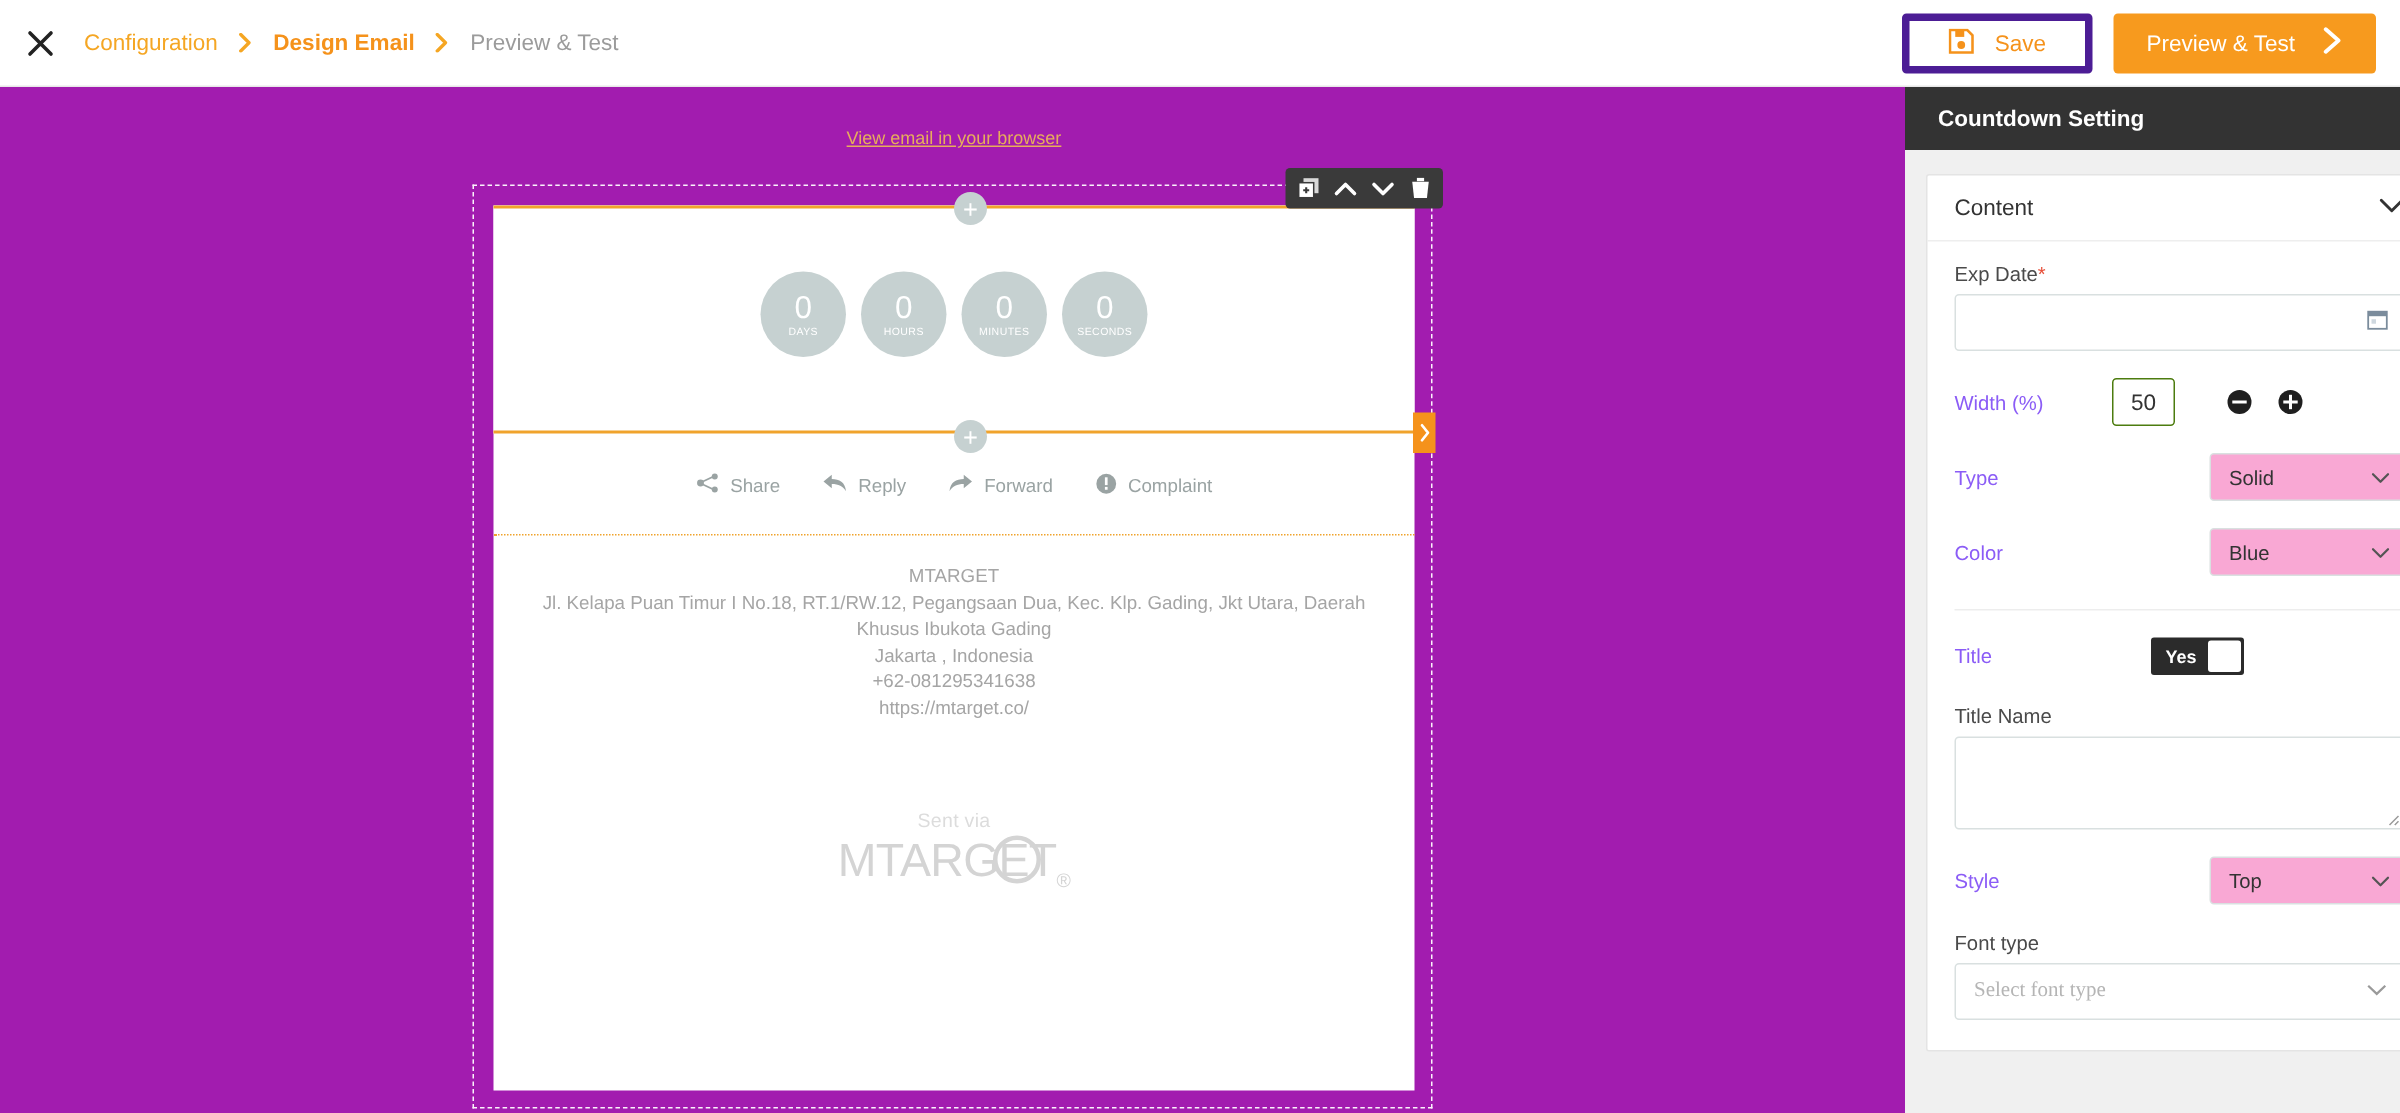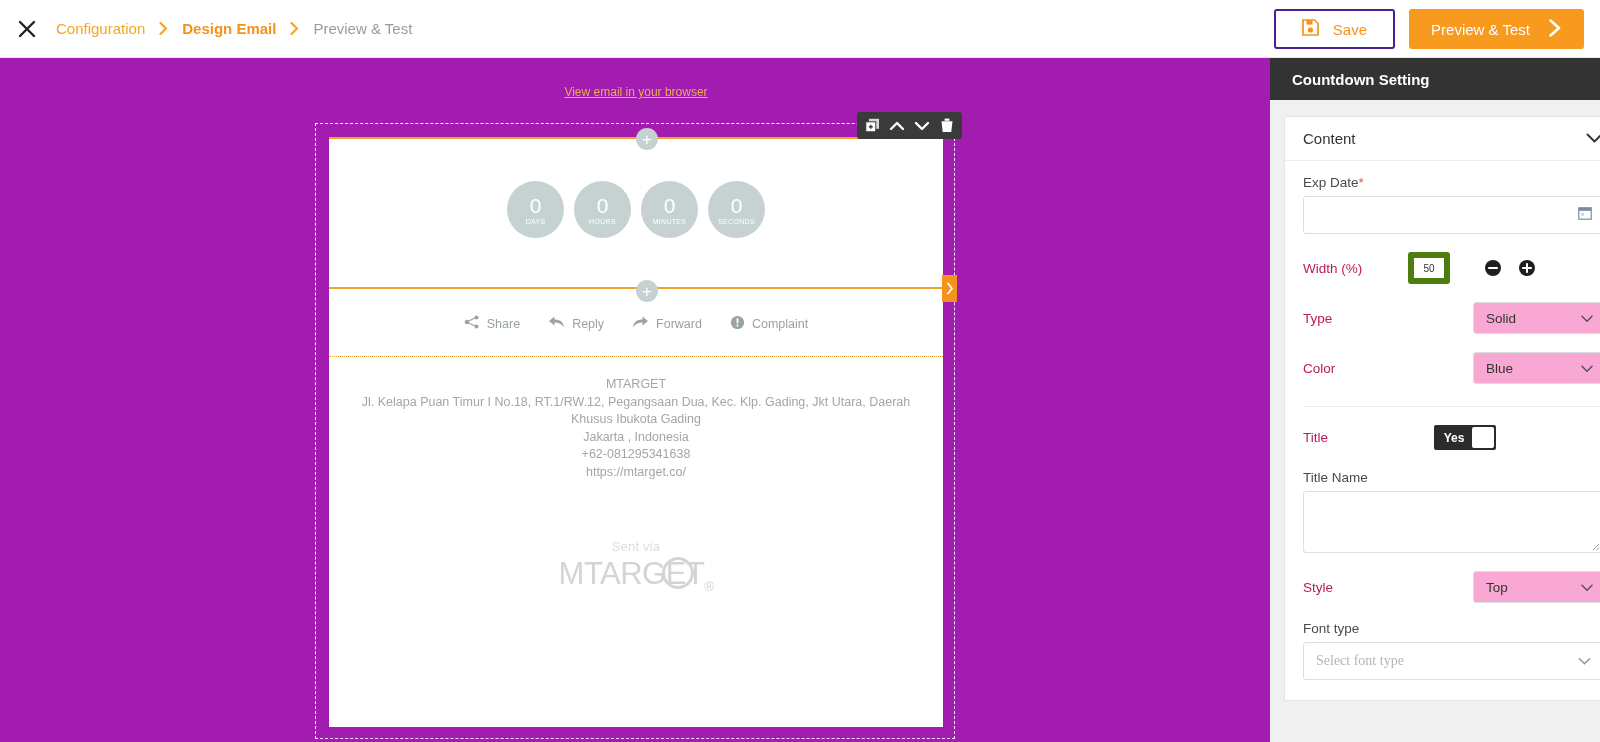--- a/index.html
+++ b/index.html
@@ -44,21 +44,21 @@
     display: inline-flex;
   }
 
   .topbar-actions {
     position: absolute; right: 16px; top: 0;
     height: 58px; display: flex; align-items: center; gap: 14px;
   }
   .btn-save {
     display: flex; align-items: center; gap: 14px;
     height: 40px; padding: 0 26px;
-    border: 2px solid #4c1d95;
+    border: 5px solid #4c1d95;
     border-radius: 3px;
     background: #ffffff;
     color: #f5921b;
     font-size: 15px;
     cursor: pointer;
   }
   .btn-preview {
     display: flex; align-items: center; gap: 18px;
     height: 40px; padding: 0 22px;
     border: none; border-radius: 3px;
@@ -259,27 +259,27 @@
     background: #ffffff;
     display: flex; align-items: center; justify-content: flex-end;
     padding-right: 10px;
     cursor: text;
   }
 
   .row {
     display: flex; align-items: center;
     margin-top: 18px;
   }
-  .row-label { font-size: 13.5px; color: #be185d; width: 105px; }
+  .row-label { font-size: 13.5px; color: #8b5cf6; width: 105px; }
   .num-input {
     width: 42px; height: 32px;
-    border: 6px solid #4d7c0f; border-radius: 3px;
+    border: 1px solid #4d7c0f; border-radius: 3px;
     background: #fff;
     display: flex; align-items: center; justify-content: center;
-    font-size: 10px; color: #333;
+    font-size: 15px; color: #333;
   }
   .step-btns { display: flex; align-items: center; gap: 16px; margin-left: 34px; }
   .step-btn { cursor: pointer; display:flex; }
 
   .sel {
     height: 32px; width: 130px;
     border: 1px solid #d9e0e0; border-radius: 3px;
     background: #f9a8d4;
     display: flex; align-items: center; justify-content: space-between;
     padding: 0 9px 0 12px;

